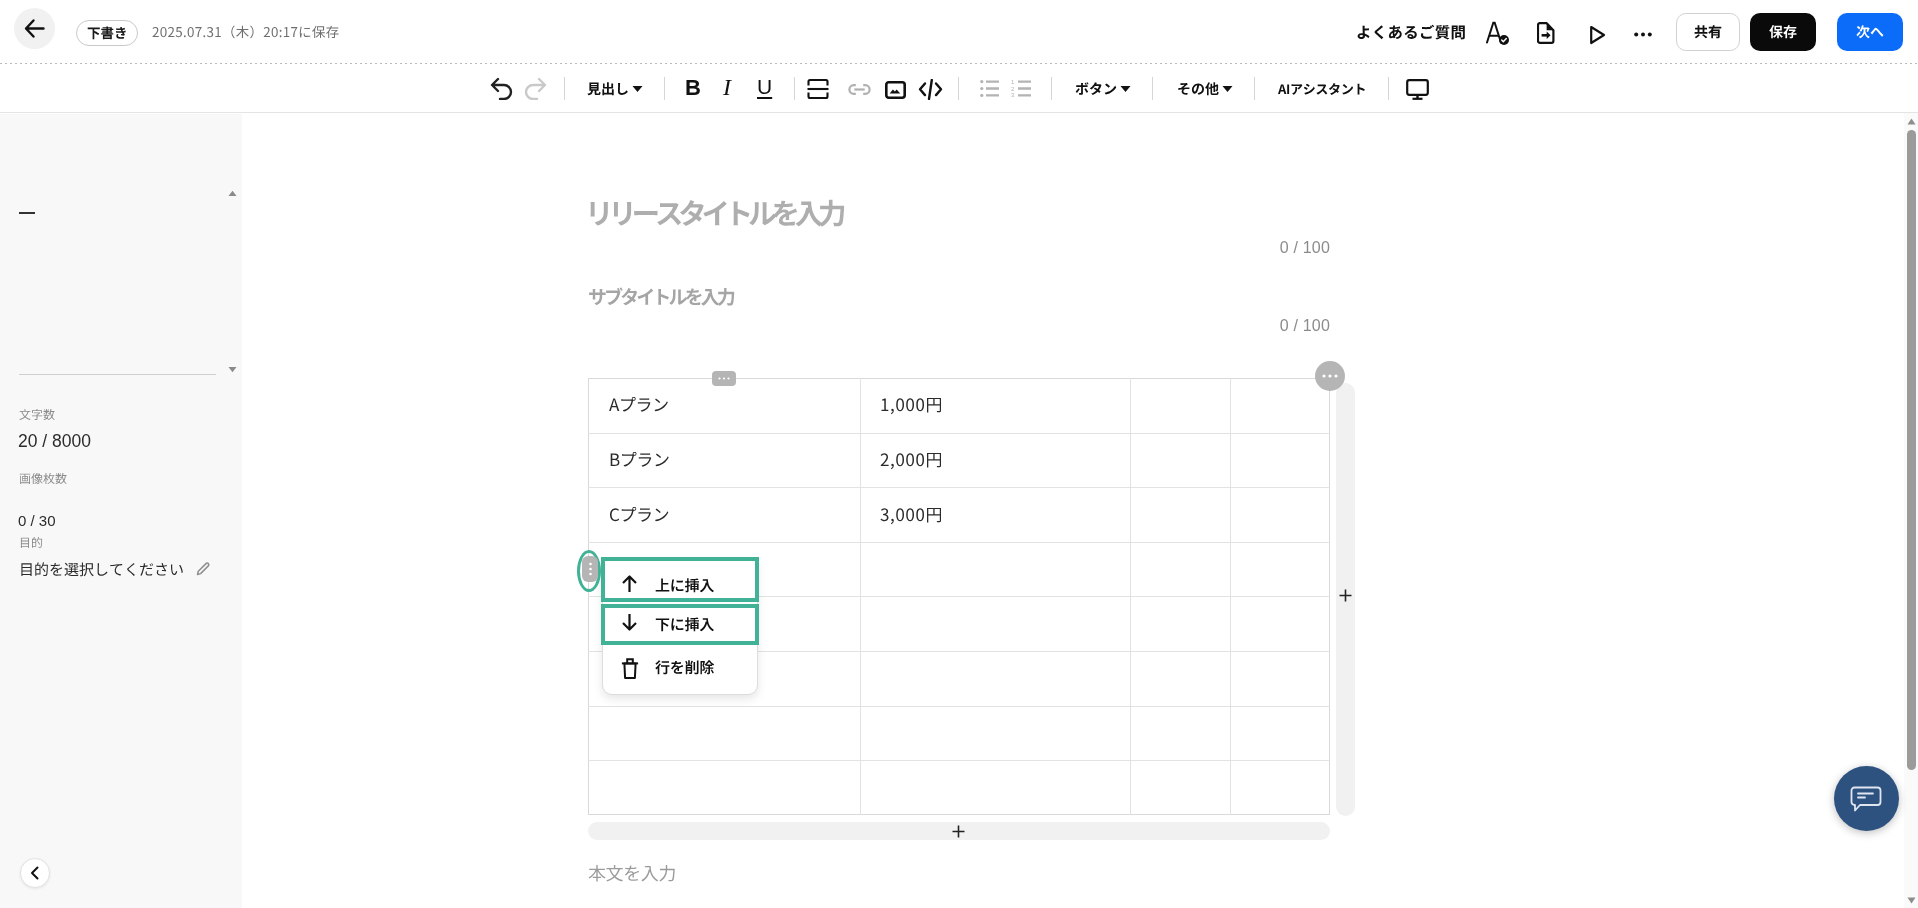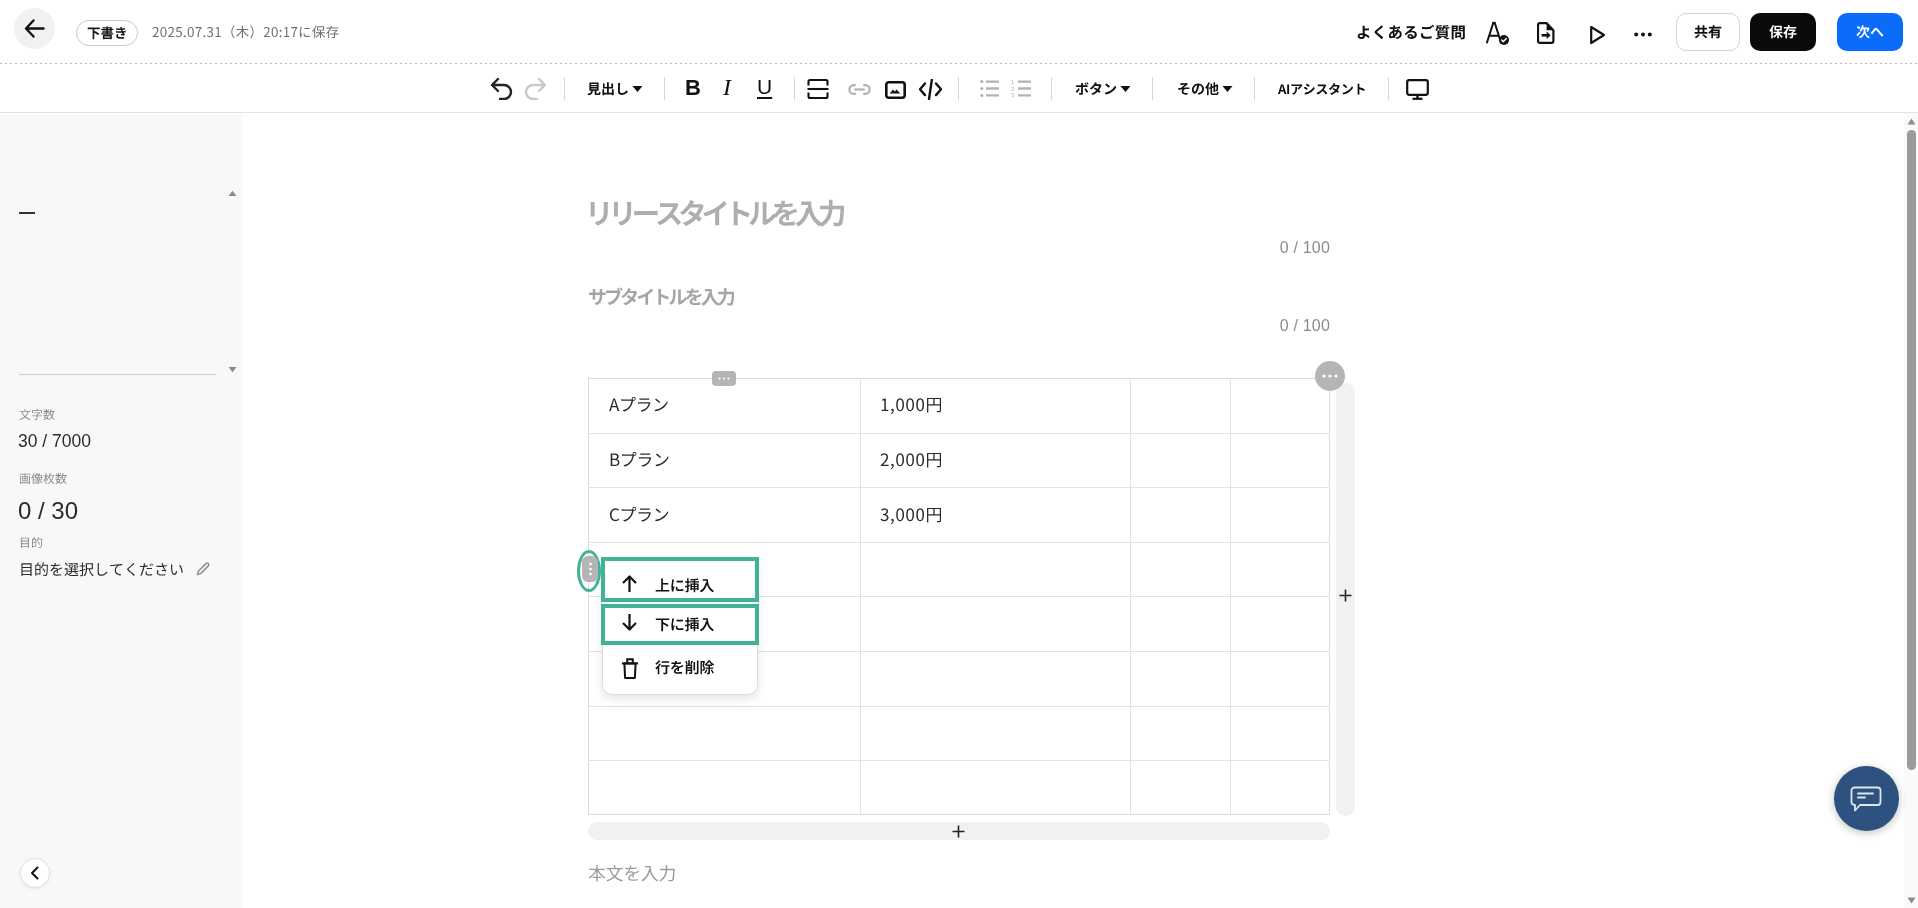--- a/index.html
+++ b/index.html
@@ -131,25 +131,25 @@
     <path d="M0.5 6 H8.5 L4.5 0.8 Z" fill="#8a8a8a"></path>
   </svg>
 <svg class="abs" style="left:228px;top:366px" width="9" height="7" viewBox="0 0 9 7">
     <path d="M0.5 1 H8.5 L4.5 6.2 Z" fill="#8a8a8a"></path>
   </svg>
 <div class="abs" style="left:19px;top:212px;width:16px;height:2px;background:#333"></div>
 <div class="abs" style="left:19px;top:374px;width:197px;height:1px;background:#cfcfcf"></div>
 <svg style="position:absolute;left:19.0px;top:419.0px;overflow:visible" width="1" height="1">
     <path d="M8.7 -7.6 9.6 -7.3Q8.9 -5.1 7.7 -3.5Q6.5 -1.9 4.9 -0.8Q3.2 0.3 1 1Q1 0.9 0.9 0.7Q0.8 0.5 0.7 0.4Q0.6 0.2 0.5 0.1Q2.6 -0.5 4.2 -1.5Q5.8 -2.5 6.9 -4Q8 -5.5 8.7 -7.6ZM3.2 -7.5Q3.9 -5.6 5 -4.1Q6.1 -2.5 7.8 -1.5Q9.4 -0.4 11.6 0.1Q11.5 0.2 11.3 0.3Q11.2 0.5 11.1 0.7Q11 0.8 10.9 1Q8.7 0.4 7.1 -0.8Q5.4 -1.9 4.3 -3.5Q3.1 -5.2 2.4 -7.3ZM0.6 -8H11.5V-7.2H0.6ZM5.5 -10.1H6.4V-7.5H5.5Z M14.8 -6.6H20.6V-5.8H14.8ZM12.9 -3.6H23.2V-2.7H12.9ZM17.5 -4.5H18.5V-0.2Q18.5 0.2 18.4 0.5Q18.2 0.7 17.9 0.8Q17.6 0.9 17.1 0.9Q16.6 0.9 15.8 0.9Q15.8 0.8 15.8 0.6Q15.7 0.5 15.6 0.3Q15.5 0.2 15.5 0Q15.9 0 16.2 0.1Q16.6 0.1 16.9 0.1Q17.2 0.1 17.3 0.1Q17.4 0 17.5 -0Q17.5 -0.1 17.5 -0.2ZM20.3 -6.6H20.5L20.7 -6.7L21.3 -6.2Q20.9 -5.8 20.4 -5.3Q19.9 -4.9 19.3 -4.5Q18.8 -4.1 18.2 -3.8Q18.2 -4 18 -4.1Q17.8 -4.3 17.7 -4.4Q18.2 -4.6 18.7 -5Q19.2 -5.3 19.6 -5.7Q20 -6.1 20.3 -6.4ZM17.5 -10.1H18.5V-8.2H17.5ZM13 -8.8H23V-6H22.1V-7.9H13.9V-6H13Z M24.5 -3.7H30.4V-2.9H24.5ZM24.5 -7.9H30.3V-7.1H24.5ZM26.7 -4.7 27.6 -4.5Q27.3 -3.9 26.9 -3.3Q26.6 -2.6 26.3 -2Q26 -1.4 25.7 -0.9L24.9 -1.2Q25.2 -1.7 25.5 -2.3Q25.8 -2.9 26.1 -3.5Q26.5 -4.2 26.7 -4.7ZM28.5 -3.2 29.3 -3.1Q29.2 -2.2 28.9 -1.6Q28.5 -0.9 28 -0.4Q27.5 0.1 26.7 0.4Q25.9 0.7 24.9 1Q24.9 0.8 24.7 0.6Q24.6 0.3 24.5 0.2Q25.8 -0 26.6 -0.4Q27.4 -0.8 27.9 -1.5Q28.3 -2.2 28.5 -3.2ZM29.3 -9.8 30 -9.5Q29.8 -9.1 29.5 -8.7Q29.2 -8.3 29 -8L28.3 -8.3Q28.6 -8.6 28.8 -9Q29.1 -9.5 29.3 -9.8ZM27 -10.1H27.9V-4.6H27ZM25 -9.5 25.7 -9.8Q25.9 -9.4 26.2 -9Q26.4 -8.6 26.5 -8.2L25.7 -7.9Q25.7 -8.2 25.5 -8.7Q25.2 -9.1 25 -9.5ZM27 -7.5 27.7 -7.2Q27.4 -6.7 26.9 -6.2Q26.5 -5.7 25.9 -5.3Q25.4 -4.8 24.9 -4.5Q24.8 -4.7 24.7 -4.9Q24.5 -5.1 24.4 -5.2Q24.9 -5.4 25.4 -5.8Q25.9 -6.2 26.4 -6.6Q26.8 -7.1 27 -7.5ZM27.8 -7.1Q27.9 -7 28.2 -6.8Q28.6 -6.7 28.9 -6.4Q29.3 -6.2 29.6 -6Q29.9 -5.8 30 -5.7L29.5 -5.1Q29.4 -5.2 29.1 -5.4Q28.8 -5.7 28.4 -5.9Q28.1 -6.2 27.8 -6.4Q27.5 -6.6 27.3 -6.7ZM31.2 -7.9H35.5V-7H31.2ZM31.5 -10.1 32.5 -10Q32.3 -8.8 32 -7.7Q31.6 -6.6 31.2 -5.7Q30.8 -4.8 30.3 -4.1Q30.2 -4.1 30.1 -4.3Q30 -4.4 29.8 -4.5Q29.7 -4.6 29.6 -4.7Q30.1 -5.3 30.5 -6.2Q30.8 -7 31.1 -8Q31.4 -9 31.5 -10.1ZM33.9 -7.4 34.8 -7.3Q34.5 -5.2 34 -3.6Q33.4 -2.1 32.4 -0.9Q31.5 0.2 30 1Q29.9 0.9 29.8 0.7Q29.7 0.6 29.6 0.4Q29.5 0.3 29.4 0.2Q30.8 -0.5 31.7 -1.5Q32.6 -2.6 33.2 -4Q33.7 -5.5 33.9 -7.4ZM31.7 -7.1Q32 -5.5 32.5 -4Q33 -2.6 33.7 -1.5Q34.5 -0.4 35.6 0.2Q35.5 0.3 35.4 0.4Q35.3 0.5 35.2 0.7Q35.1 0.8 35 1Q33.8 0.3 33 -0.9Q32.2 -2.1 31.7 -3.6Q31.2 -5.2 30.9 -7ZM25.6 -1.4 26.1 -2Q26.8 -1.7 27.5 -1.4Q28.2 -1 28.9 -0.7Q29.5 -0.3 29.9 0L29.3 0.7Q28.9 0.3 28.3 -0Q27.7 -0.4 27 -0.8Q26.3 -1.1 25.6 -1.4Z" fill="#8a8a8a"></path>
   </svg>
-<div class="abs" style="left:18px;top:431px;font-size:17.5px;color:#2b2b2b">30 / 7000</div>
+<div class="abs" style="left:18px;top:431px;font-size:17.5px;color:#2b2b2b">20 / 8000</div>
 <svg style="position:absolute;left:19.0px;top:483.0px;overflow:visible" width="1" height="1">
     <path d="M1.6 -0.7H10.5V0.2H1.6ZM0.7 -9.3H11.3V-8.4H0.7ZM1.1 -7.2H1.9V1H1.1ZM10.1 -7.2H11V0.9H10.1ZM5.5 -9H6.4V-6.7H5.5ZM5.6 -6.8H6.4V-2H5.6ZM3.8 -4.1V-2.5H8.1V-4.1ZM3.8 -6.3V-4.8H8.1V-6.3ZM3.1 -7.1H8.9V-1.7H3.1Z M17.7 -10.1 18.5 -9.9Q18.1 -9.1 17.4 -8.2Q16.7 -7.3 15.7 -6.6Q15.6 -6.7 15.4 -6.8Q15.2 -7 15 -7.1Q15.6 -7.5 16.2 -8Q16.7 -8.5 17 -9.1Q17.4 -9.6 17.7 -10.1ZM17.7 -9.3H20.6V-8.6H17.2ZM16.9 -7.1V-5.7H22.2V-7.1ZM16 -7.7H23.1V-5H16ZM19.1 -7.4H19.9V-5.4H19.1ZM19.1 -5.6 19.8 -5.3Q19.3 -4.9 18.7 -4.5Q18 -4 17.3 -3.7Q16.5 -3.3 15.8 -3.1Q15.8 -3.2 15.7 -3.3Q15.6 -3.4 15.5 -3.5Q15.4 -3.7 15.3 -3.7Q16 -3.9 16.7 -4.2Q17.4 -4.5 18.1 -4.9Q18.7 -5.2 19.1 -5.6ZM17.9 -4.3 18.5 -4.7Q19.1 -4.2 19.6 -3.6Q20 -3 20.2 -2.4Q20.4 -1.7 20.4 -1.1Q20.4 -0.5 20.3 -0.1Q20.1 0.4 19.8 0.6Q19.5 0.8 19.2 0.9Q19 1 18.6 1Q18.4 1 18.2 1Q17.9 0.9 17.7 0.9Q17.7 0.8 17.6 0.6Q17.6 0.3 17.5 0.2Q17.8 0.2 18 0.2Q18.3 0.2 18.4 0.2Q18.7 0.2 18.8 0.2Q19 0.1 19.2 0Q19.4 -0.2 19.6 -0.7Q19.7 -1.2 19.5 -1.8Q19.4 -2.4 19 -3.1Q18.6 -3.8 17.9 -4.3ZM18.9 -3.9 19.5 -3.5Q19.1 -3.1 18.4 -2.7Q17.8 -2.3 17.2 -2Q16.5 -1.6 15.9 -1.4Q15.8 -1.5 15.7 -1.7Q15.5 -1.9 15.4 -2Q16 -2.2 16.7 -2.5Q17.4 -2.8 18 -3.2Q18.6 -3.5 18.9 -3.9ZM19.6 -2.6 20.2 -2.1Q19.7 -1.6 18.9 -1.1Q18.1 -0.6 17.3 -0.1Q16.5 0.4 15.7 0.7Q15.6 0.5 15.5 0.3Q15.3 0.1 15.2 -0Q15.8 -0.2 16.4 -0.5Q17 -0.8 17.6 -1.1Q18.2 -1.4 18.7 -1.8Q19.2 -2.2 19.6 -2.6ZM22.8 -4.7 23.4 -4.1Q23 -3.7 22.4 -3.3Q21.8 -2.9 21.3 -2.6L20.8 -3.1Q21.1 -3.3 21.5 -3.6Q21.8 -3.8 22.2 -4.1Q22.5 -4.4 22.8 -4.7ZM20.4 -5.5Q20.7 -4.4 21.1 -3.3Q21.6 -2.3 22.2 -1.5Q22.8 -0.7 23.6 -0.3Q23.5 -0.2 23.4 -0.1Q23.3 0.1 23.2 0.2Q23.1 0.3 23 0.4Q22.2 -0.1 21.5 -1Q20.9 -1.8 20.4 -3Q20 -4.1 19.7 -5.3ZM20.3 -9.3H20.5L20.7 -9.4L21.2 -9Q21 -8.5 20.6 -8Q20.2 -7.5 19.8 -7.1Q19.7 -7.2 19.6 -7.4Q19.4 -7.5 19.3 -7.6Q19.6 -7.9 19.9 -8.4Q20.2 -8.8 20.3 -9.2ZM14.8 -10 15.6 -9.8Q15.3 -8.7 14.8 -7.7Q14.4 -6.7 13.8 -5.8Q13.3 -4.9 12.7 -4.2Q12.6 -4.3 12.6 -4.5Q12.5 -4.7 12.4 -4.8Q12.3 -5 12.2 -5.1Q12.7 -5.7 13.2 -6.5Q13.7 -7.3 14.1 -8.2Q14.5 -9.1 14.8 -10ZM13.8 -7.1 14.7 -7.9 14.7 -7.9V1H13.8Z M30.4 -7.8H35.4V-6.9H30.4ZM30.6 -7.3Q30.8 -6.2 31.1 -5.1Q31.5 -4 32.1 -3Q32.6 -2 33.5 -1.2Q34.4 -0.3 35.6 0.2Q35.5 0.3 35.4 0.4Q35.3 0.6 35.2 0.7Q35.1 0.9 35 1Q33.7 0.4 32.9 -0.4Q32 -1.3 31.4 -2.4Q30.8 -3.4 30.5 -4.5Q30.1 -5.7 29.9 -6.7ZM33.7 -7.5 34.7 -7.3Q34.4 -6 34 -4.7Q33.6 -3.4 33 -2.4Q32.3 -1.3 31.3 -0.5Q30.4 0.4 29 1Q28.9 0.9 28.8 0.7Q28.7 0.6 28.6 0.5Q28.5 0.3 28.4 0.3Q29.8 -0.3 30.7 -1.1Q31.6 -1.9 32.2 -2.9Q32.8 -3.9 33.1 -5Q33.5 -6.2 33.7 -7.5ZM30.8 -10.1 31.8 -9.9Q31.5 -8.8 31.1 -7.8Q30.7 -6.8 30.3 -5.9Q29.8 -5 29.2 -4.4Q29.1 -4.5 29 -4.6Q28.9 -4.8 28.8 -5Q28.6 -5.1 28.5 -5.2Q29.4 -6 29.9 -7.3Q30.5 -8.6 30.8 -10.1ZM24.6 -7.5H29V-6.6H24.6ZM26.5 -10.1H27.4V0.9H26.5ZM26.4 -7 27 -6.8Q26.9 -6 26.6 -5.2Q26.4 -4.4 26.1 -3.6Q25.8 -2.8 25.5 -2.2Q25.2 -1.5 24.8 -1Q24.7 -1.2 24.6 -1.5Q24.4 -1.7 24.3 -1.8Q24.7 -2.3 25 -2.9Q25.3 -3.5 25.6 -4.2Q25.9 -4.9 26.1 -5.6Q26.3 -6.3 26.4 -7ZM27.3 -5.6Q27.4 -5.5 27.6 -5.2Q27.8 -5 28.1 -4.6Q28.3 -4.3 28.6 -4Q28.9 -3.6 29.1 -3.4Q29.3 -3.1 29.3 -3L28.8 -2.2Q28.6 -2.5 28.4 -2.9Q28.1 -3.3 27.8 -3.7Q27.5 -4.2 27.3 -4.6Q27 -4.9 26.8 -5.2Z M36.5 -3.7H42.4V-2.9H36.5ZM36.5 -7.9H42.3V-7.1H36.5ZM38.7 -4.7 39.6 -4.5Q39.3 -3.9 38.9 -3.3Q38.6 -2.6 38.3 -2Q38 -1.4 37.7 -0.9L36.9 -1.2Q37.2 -1.7 37.5 -2.3Q37.8 -2.9 38.1 -3.5Q38.5 -4.2 38.7 -4.7ZM40.5 -3.2 41.3 -3.1Q41.2 -2.2 40.9 -1.6Q40.5 -0.9 40 -0.4Q39.5 0.1 38.7 0.4Q37.9 0.7 36.9 1Q36.9 0.8 36.7 0.6Q36.6 0.3 36.5 0.2Q37.8 -0 38.6 -0.4Q39.4 -0.8 39.9 -1.5Q40.3 -2.2 40.5 -3.2ZM41.3 -9.8 42 -9.5Q41.8 -9.1 41.5 -8.7Q41.2 -8.3 41 -8L40.3 -8.3Q40.6 -8.6 40.8 -9Q41.1 -9.5 41.3 -9.8ZM39 -10.1H39.9V-4.6H39ZM37 -9.5 37.7 -9.8Q37.9 -9.4 38.2 -9Q38.4 -8.6 38.5 -8.2L37.7 -7.9Q37.7 -8.2 37.5 -8.7Q37.2 -9.1 37 -9.5ZM39 -7.5 39.7 -7.2Q39.4 -6.7 38.9 -6.2Q38.5 -5.7 37.9 -5.3Q37.4 -4.8 36.9 -4.5Q36.8 -4.7 36.7 -4.9Q36.5 -5.1 36.4 -5.2Q36.9 -5.4 37.4 -5.8Q37.9 -6.2 38.4 -6.6Q38.8 -7.1 39 -7.5ZM39.8 -7.1Q39.9 -7 40.2 -6.8Q40.6 -6.7 40.9 -6.4Q41.3 -6.2 41.6 -6Q41.9 -5.8 42 -5.7L41.5 -5.1Q41.4 -5.2 41.1 -5.4Q40.8 -5.7 40.4 -5.9Q40.1 -6.2 39.8 -6.4Q39.5 -6.6 39.3 -6.7ZM43.2 -7.9H47.5V-7H43.2ZM43.5 -10.1 44.5 -10Q44.3 -8.8 44 -7.7Q43.6 -6.6 43.2 -5.7Q42.8 -4.8 42.3 -4.1Q42.2 -4.1 42.1 -4.3Q42 -4.4 41.8 -4.5Q41.7 -4.6 41.6 -4.7Q42.1 -5.3 42.5 -6.2Q42.8 -7 43.1 -8Q43.4 -9 43.5 -10.1ZM45.9 -7.4 46.8 -7.3Q46.5 -5.2 46 -3.6Q45.4 -2.1 44.4 -0.9Q43.5 0.2 42 1Q41.9 0.9 41.8 0.7Q41.7 0.6 41.6 0.4Q41.5 0.3 41.4 0.2Q42.8 -0.5 43.7 -1.5Q44.6 -2.6 45.2 -4Q45.7 -5.5 45.9 -7.4ZM43.7 -7.1Q44 -5.5 44.5 -4Q45 -2.6 45.7 -1.5Q46.5 -0.4 47.6 0.2Q47.5 0.3 47.4 0.4Q47.3 0.5 47.2 0.7Q47.1 0.8 47 1Q45.8 0.3 45 -0.9Q44.2 -2.1 43.7 -3.6Q43.2 -5.2 42.9 -7ZM37.6 -1.4 38.1 -2Q38.8 -1.7 39.5 -1.4Q40.2 -1 40.9 -0.7Q41.5 -0.3 41.9 0L41.3 0.7Q40.9 0.3 40.3 -0Q39.7 -0.4 39 -0.8Q38.3 -1.1 37.6 -1.4Z" fill="#8a8a8a"></path>
   </svg>
-<div class="abs" style="left:18px;top:497px;font-size:24px;color:#2b2b2b">0 / 30</div>
+<div class="abs" style="left:18px;top:512px;font-size:15px;color:#2b2b2b">0 / 30</div>
 <svg style="position:absolute;left:19.0px;top:547.0px;overflow:visible" width="1" height="1">
     <path d="M2.5 -6.5H9.5V-5.6H2.5ZM2.5 -3.7H9.5V-2.8H2.5ZM2.5 -0.8H9.5V0.1H2.5ZM1.9 -9.3H10V0.9H9.1V-8.5H2.8V0.9H1.9Z M13.6 -8.2H17.2V-0.3H13.6V-1.1H16.4V-7.3H13.6ZM13 -8.2H13.9V0.7H13ZM13.5 -4.8H16.8V-4H13.5ZM14.9 -10.1 15.8 -9.9Q15.7 -9.4 15.5 -8.8Q15.2 -8.2 15.1 -7.8L14.3 -8Q14.4 -8.3 14.5 -8.7Q14.6 -9 14.7 -9.4Q14.8 -9.8 14.9 -10.1ZM18.9 -8.2H22.6V-7.4H18.9ZM22.3 -8.2H23.1Q23.1 -8.2 23.1 -8.1Q23.1 -8 23.1 -7.9Q23.1 -7.8 23.1 -7.7Q23.1 -5.7 23 -4.2Q22.9 -2.8 22.8 -1.9Q22.7 -1 22.6 -0.5Q22.5 0 22.3 0.2Q22.1 0.5 21.9 0.6Q21.7 0.7 21.3 0.7Q21 0.8 20.5 0.7Q20.1 0.7 19.5 0.7Q19.5 0.5 19.5 0.3Q19.4 0 19.3 -0.2Q19.8 -0.1 20.3 -0.1Q20.8 -0.1 21 -0.1Q21.2 -0.1 21.3 -0.1Q21.4 -0.2 21.5 -0.3Q21.7 -0.4 21.8 -0.9Q21.9 -1.4 22 -2.3Q22.1 -3.2 22.2 -4.6Q22.2 -6 22.3 -8ZM19.2 -10.1 20 -9.9Q19.8 -9 19.5 -8.2Q19.2 -7.3 18.8 -6.6Q18.5 -5.8 18.1 -5.2Q18 -5.3 17.9 -5.4Q17.7 -5.5 17.6 -5.6Q17.4 -5.7 17.3 -5.7Q17.7 -6.3 18.1 -7Q18.4 -7.7 18.7 -8.5Q19 -9.3 19.2 -10.1ZM18.6 -5.1 19.3 -5.5Q19.7 -5.1 20 -4.6Q20.4 -4 20.7 -3.6Q21 -3.1 21.2 -2.8L20.5 -2.3Q20.3 -2.6 20 -3.1Q19.7 -3.6 19.3 -4.1Q19 -4.6 18.6 -5.1Z" fill="#8a8a8a"></path>
   </svg>
 <svg style="position:absolute;left:19.0px;top:575.0px;overflow:visible" width="1" height="1">
     <path d="M3.1 -8.1H11.8V-7.1H3.1ZM3.1 -4.6H11.8V-3.5H3.1ZM3.1 -1H11.8V0.1H3.1ZM2.4 -11.7H12.6V1.1H11.4V-10.6H3.5V1.1H2.4Z M17 -10.2H21.5V-0.4H17V-1.4H20.5V-9.2H17ZM16.3 -10.2H17.3V0.8H16.3ZM16.9 -6H21V-5H16.9ZM18.6 -12.6 19.8 -12.4Q19.6 -11.7 19.3 -11Q19.1 -10.3 18.8 -9.8L17.9 -10Q18.1 -10.4 18.2 -10.8Q18.3 -11.3 18.4 -11.8Q18.5 -12.2 18.6 -12.6ZM23.7 -10.2H28.3V-9.2H23.7ZM27.9 -10.2H28.9Q28.9 -10.2 28.9 -10.1Q28.9 -10 28.9 -9.9Q28.9 -9.7 28.9 -9.7Q28.8 -7.1 28.7 -5.3Q28.7 -3.5 28.5 -2.4Q28.4 -1.2 28.3 -0.6Q28.1 0 27.9 0.3Q27.6 0.6 27.4 0.7Q27.1 0.9 26.7 0.9Q26.3 0.9 25.7 0.9Q25.1 0.9 24.4 0.9Q24.4 0.6 24.3 0.3Q24.2 0 24.1 -0.2Q24.8 -0.1 25.4 -0.1Q26 -0.1 26.3 -0.1Q26.5 -0.1 26.7 -0.2Q26.8 -0.2 26.9 -0.4Q27.1 -0.6 27.3 -1.2Q27.4 -1.8 27.5 -2.9Q27.6 -4 27.7 -5.8Q27.8 -7.5 27.9 -10ZM24 -12.7 25.1 -12.4Q24.8 -11.3 24.4 -10.2Q24 -9.1 23.6 -8.2Q23.1 -7.3 22.6 -6.5Q22.5 -6.6 22.3 -6.8Q22.1 -6.9 22 -7Q21.8 -7.1 21.7 -7.2Q22.2 -7.9 22.6 -8.7Q23 -9.6 23.4 -10.6Q23.7 -11.6 24 -12.7ZM23.3 -6.3 24.2 -6.8Q24.6 -6.3 25 -5.7Q25.5 -5.1 25.9 -4.5Q26.3 -3.9 26.5 -3.4L25.6 -2.8Q25.4 -3.3 25 -3.9Q24.6 -4.5 24.1 -5.2Q23.7 -5.8 23.3 -6.3Z M36.9 -11.9Q36.8 -11.4 36.7 -10.8Q36.5 -10.2 36.2 -9.4Q35.9 -8.8 35.5 -8Q35.1 -7.3 34.7 -6.7Q35 -6.9 35.3 -7Q35.7 -7.2 36.1 -7.2Q36.5 -7.3 36.8 -7.3Q37.7 -7.3 38.2 -6.8Q38.8 -6.3 38.8 -5.4Q38.8 -5.1 38.8 -4.7Q38.9 -4.2 38.9 -3.7Q38.9 -3.2 38.9 -2.8Q38.9 -2.3 38.9 -2H37.7Q37.8 -2.3 37.8 -2.7Q37.8 -3.1 37.8 -3.5Q37.8 -4 37.8 -4.4Q37.8 -4.8 37.8 -5.1Q37.8 -5.7 37.4 -6Q37 -6.3 36.4 -6.3Q35.7 -6.3 35 -6Q34.3 -5.7 33.8 -5.3Q33.5 -4.9 33.2 -4.5Q32.8 -4.1 32.4 -3.7L31.4 -4.4Q32.5 -5.5 33.2 -6.4Q33.9 -7.3 34.4 -8.1Q34.8 -8.9 35.1 -9.5Q35.3 -10.2 35.5 -10.8Q35.6 -11.4 35.7 -12ZM31.8 -10.2Q32.4 -10.2 33.1 -10.1Q33.8 -10.1 34.3 -10.1Q35.3 -10.1 36.5 -10.1Q37.6 -10.2 38.8 -10.3Q40 -10.4 41 -10.6L41 -9.5Q40.2 -9.4 39.4 -9.3Q38.5 -9.2 37.6 -9.1Q36.7 -9.1 35.8 -9Q35 -9 34.2 -9Q33.9 -9 33.5 -9Q33.1 -9 32.6 -9.1Q32.2 -9.1 31.8 -9.1ZM43.2 -6.6Q43 -6.6 42.8 -6.5Q42.6 -6.4 42.3 -6.3Q42.1 -6.2 41.9 -6.1Q41.1 -5.8 40.1 -5.4Q39 -5 38 -4.4Q37.2 -4 36.6 -3.6Q36.1 -3.2 35.7 -2.8Q35.4 -2.3 35.4 -1.8Q35.4 -1.3 35.6 -1.1Q35.8 -0.8 36.2 -0.7Q36.6 -0.5 37.1 -0.5Q37.5 -0.4 38.1 -0.4Q39 -0.4 40.1 -0.5Q41.2 -0.6 42.2 -0.8L42.2 0.4Q41.6 0.5 40.9 0.5Q40.2 0.6 39.5 0.6Q38.7 0.7 38.1 0.7Q37 0.7 36.1 0.5Q35.3 0.3 34.7 -0.2Q34.2 -0.7 34.2 -1.6Q34.2 -2.3 34.5 -2.9Q34.8 -3.4 35.4 -3.9Q35.9 -4.4 36.6 -4.7Q37.2 -5.1 37.9 -5.5Q38.6 -5.9 39.2 -6.1Q39.9 -6.4 40.4 -6.7Q41 -6.9 41.5 -7.1Q41.8 -7.3 42.1 -7.4Q42.4 -7.6 42.7 -7.7Z M48.6 -6.7V-1.4H47.5V-5.6H45.7V-6.7ZM48.6 -1.8Q49.1 -1 50.1 -0.6Q51.1 -0.2 52.4 -0.1Q53.1 -0.1 54 -0.1Q54.9 -0.1 55.9 -0.1Q56.9 -0.1 57.8 -0.1Q58.8 -0.2 59.5 -0.2Q59.4 -0.1 59.3 0.1Q59.3 0.3 59.2 0.5Q59.2 0.7 59.1 0.9Q58.5 0.9 57.6 0.9Q56.7 0.9 55.8 0.9Q54.8 0.9 54 0.9Q53.1 0.9 52.4 0.9Q50.9 0.8 49.9 0.4Q48.8 -0 48.1 -0.9Q47.6 -0.4 47.1 0.1Q46.6 0.6 46.1 1.1L45.5 0Q46 -0.4 46.6 -0.9Q47.1 -1.3 47.6 -1.8ZM45.8 -11.7 46.6 -12.2Q47.1 -11.9 47.5 -11.4Q48 -11 48.4 -10.6Q48.7 -10.1 48.9 -9.7L48 -9.1Q47.8 -9.5 47.4 -9.9Q47.1 -10.4 46.6 -10.8Q46.2 -11.3 45.8 -11.7ZM49.7 -6.3H58.8V-5.4H49.7ZM49.2 -4H59.3V-3.1H49.2ZM51.9 -7.3H53V-3.5H51.9ZM55.5 -7.3H56.5V-3.5H55.5ZM50.1 -10.3H52.7V-11.2H49.5V-12H53.7V-9.5H50.1ZM49.8 -10.3H50.7V-8.7Q50.7 -8.5 50.8 -8.4Q50.9 -8.3 51.3 -8.3Q51.4 -8.3 51.6 -8.3Q51.8 -8.3 52.1 -8.3Q52.3 -8.3 52.6 -8.3Q52.8 -8.3 52.9 -8.3Q53.2 -8.3 53.3 -8.5Q53.4 -8.6 53.4 -9.1Q53.5 -9 53.8 -8.9Q54 -8.8 54.2 -8.8Q54.1 -8.1 53.9 -7.8Q53.6 -7.5 53.1 -7.5Q53 -7.5 52.7 -7.5Q52.4 -7.5 52.1 -7.5Q51.8 -7.5 51.5 -7.5Q51.3 -7.5 51.2 -7.5Q50.6 -7.5 50.3 -7.6Q50 -7.7 49.9 -8Q49.8 -8.2 49.8 -8.7ZM55 -10.3H57.6V-11.2H54.4V-12H58.6V-9.5H55ZM54.7 -10.3H55.7V-8.7Q55.7 -8.5 55.8 -8.4Q55.9 -8.3 56.3 -8.3Q56.3 -8.3 56.6 -8.3Q56.8 -8.3 57.1 -8.3Q57.4 -8.3 57.7 -8.3Q57.9 -8.3 58 -8.3Q58.3 -8.3 58.4 -8.5Q58.5 -8.6 58.5 -9.1Q58.7 -9 58.9 -9Q59.2 -8.9 59.4 -8.8Q59.3 -8.1 59 -7.8Q58.8 -7.5 58.2 -7.5Q58.1 -7.5 57.8 -7.5Q57.5 -7.5 57.2 -7.5Q56.8 -7.5 56.5 -7.5Q56.2 -7.5 56.1 -7.5Q55.6 -7.5 55.3 -7.6Q55 -7.7 54.8 -8Q54.7 -8.2 54.7 -8.7ZM55.2 -2.4 56 -2.9Q56.6 -2.6 57.1 -2.3Q57.7 -2 58.2 -1.7Q58.7 -1.4 59 -1.1L57.9 -0.6Q57.5 -1 56.7 -1.5Q56 -2 55.2 -2.4ZM52.4 -2.9 53.4 -2.6Q52.9 -2 52 -1.5Q51.2 -1 50.5 -0.6Q50.4 -0.7 50.2 -0.9Q50.1 -1 49.9 -1.1Q49.8 -1.3 49.6 -1.3Q50.4 -1.6 51.2 -2Q51.9 -2.5 52.4 -2.9Z M66.8 -11.7H68V-6.6Q68 -5.7 67.9 -4.7Q67.8 -3.7 67.6 -2.6Q67.3 -1.5 66.8 -0.6Q66.4 0.4 65.6 1.2Q65.5 1.1 65.4 0.9Q65.2 0.8 65 0.7Q64.9 0.5 64.7 0.4Q65.5 -0.3 65.9 -1.2Q66.3 -2.1 66.5 -3Q66.7 -3.9 66.8 -4.9Q66.8 -5.8 66.8 -6.6ZM70.8 -6.1Q71.1 -4.7 71.6 -3.4Q72.1 -2.2 72.9 -1.2Q73.6 -0.3 74.7 0.2Q74.5 0.4 74.4 0.5Q74.2 0.7 74.1 0.9Q74 1.1 73.9 1.2Q72.8 0.6 72 -0.5Q71.2 -1.5 70.6 -2.9Q70.1 -4.3 69.8 -5.9ZM67.3 -11.7H73.9V-5.7H67.3V-6.8H72.7V-10.7H67.3ZM60.7 -9.5H66.1V-8.5H60.7ZM62.9 -12.6H64V-0.2Q64 0.3 63.9 0.6Q63.7 0.9 63.4 1Q63.1 1.1 62.6 1.2Q62.1 1.2 61.2 1.2Q61.2 1 61.1 0.7Q61 0.4 60.9 0.2Q61.5 0.2 62 0.2Q62.5 0.2 62.6 0.2Q62.8 0.1 62.9 0.1Q62.9 0 62.9 -0.2ZM60.5 -4.7Q61.2 -4.8 62.1 -5Q63 -5.2 64.1 -5.5Q65.1 -5.7 66.1 -6L66.2 -4.9Q64.8 -4.6 63.3 -4.2Q61.9 -3.9 60.8 -3.6Z M80.1 -11.7Q80 -11.3 80 -10.9Q80 -10.6 80 -10.2Q79.9 -9.5 79.9 -8.6Q79.9 -7.7 79.8 -6.6Q79.8 -5.6 79.8 -4.6Q79.8 -3.5 79.8 -2.7Q79.8 -1.9 80.1 -1.4Q80.4 -0.9 81 -0.7Q81.5 -0.5 82.2 -0.5Q83.3 -0.5 84.1 -0.7Q84.9 -1 85.6 -1.4Q86.2 -1.9 86.7 -2.4Q87.2 -3 87.6 -3.6L88.5 -2.5Q88.1 -2 87.5 -1.4Q87 -0.9 86.2 -0.4Q85.4 0.1 84.4 0.5Q83.4 0.8 82.2 0.8Q81.1 0.8 80.3 0.4Q79.5 0.1 79 -0.6Q78.6 -1.4 78.6 -2.6Q78.6 -3.3 78.6 -4.1Q78.6 -4.9 78.6 -5.8Q78.6 -6.6 78.7 -7.5Q78.7 -8.3 78.7 -9Q78.7 -9.7 78.7 -10.2Q78.7 -10.6 78.7 -11Q78.7 -11.4 78.6 -11.7Z M91.3 -10Q91.7 -10 92 -10Q92.4 -10 92.6 -10Q93 -10.1 93.7 -10.1Q94.3 -10.2 95.2 -10.3Q96.1 -10.4 97.1 -10.5Q98.1 -10.6 99.2 -10.7Q100 -10.7 100.7 -10.8Q101.5 -10.8 102.1 -10.9Q102.7 -10.9 103.2 -10.9L103.2 -9.7Q102.8 -9.7 102.3 -9.7Q101.7 -9.7 101.2 -9.6Q100.7 -9.6 100.3 -9.5Q99.5 -9.2 98.9 -8.7Q98.2 -8.2 97.8 -7.5Q97.3 -6.8 97.1 -6.1Q96.9 -5.4 96.9 -4.7Q96.9 -3.9 97.2 -3.2Q97.5 -2.5 98 -2.1Q98.5 -1.7 99.2 -1.4Q99.8 -1.1 100.6 -0.9Q101.3 -0.8 102 -0.8L101.6 0.5Q100.8 0.4 99.9 0.2Q99.1 0 98.3 -0.4Q97.5 -0.7 96.9 -1.3Q96.4 -1.9 96 -2.7Q95.7 -3.5 95.7 -4.5Q95.7 -5.6 96.1 -6.6Q96.5 -7.6 97.1 -8.4Q97.8 -9.1 98.5 -9.5Q98 -9.5 97.3 -9.4Q96.6 -9.3 95.8 -9.2Q94.9 -9.2 94.1 -9.1Q93.3 -9 92.6 -8.9Q91.9 -8.8 91.4 -8.7Z M115.6 -11.1Q115.3 -10.9 115 -10.6Q114.7 -10.4 114.5 -10.2Q114.1 -9.9 113.6 -9.4Q113 -9 112.4 -8.5Q111.8 -8 111.2 -7.5Q110.6 -7 110.2 -6.7Q109.8 -6.3 109.6 -6Q109.5 -5.8 109.6 -5.5Q109.8 -5.3 110.3 -4.9Q110.7 -4.5 111.2 -4.1Q111.8 -3.6 112.4 -3.1Q113 -2.6 113.6 -2.1Q114.3 -1.5 114.8 -1Q115.4 -0.5 115.9 -0L114.8 1Q114.4 0.4 113.8 -0.1Q113.4 -0.5 112.8 -1.1Q112.2 -1.6 111.6 -2.2Q110.9 -2.8 110.2 -3.3Q109.6 -3.9 109.1 -4.3Q108.4 -4.9 108.2 -5.4Q108 -5.8 108.2 -6.3Q108.5 -6.7 109.2 -7.3Q109.6 -7.6 110.2 -8.1Q110.8 -8.6 111.4 -9.1Q112.1 -9.7 112.6 -10.2Q113.2 -10.7 113.6 -11.1Q113.8 -11.3 114.1 -11.6Q114.3 -11.8 114.4 -12.1Z M126.2 -11.6Q126.1 -11.3 126 -11Q126 -10.6 125.9 -10.4Q125.8 -9.9 125.7 -9.1Q125.5 -8.4 125.4 -7.7Q125.2 -6.9 125 -6.1Q124.8 -5.3 124.5 -4.4Q124.2 -3.5 123.9 -2.5Q123.6 -1.6 123.3 -0.7Q122.9 0.1 122.6 0.7L121.3 0.3Q121.7 -0.3 122 -1.1Q122.4 -1.9 122.7 -2.8Q123 -3.8 123.3 -4.7Q123.6 -5.6 123.8 -6.4Q124 -6.9 124.1 -7.5Q124.3 -8.1 124.4 -8.7Q124.5 -9.2 124.6 -9.7Q124.7 -10.2 124.7 -10.5Q124.7 -10.8 124.8 -11.1Q124.8 -11.5 124.8 -11.7ZM122.9 -9.1Q123.7 -9.1 124.7 -9.2Q125.6 -9.3 126.6 -9.4Q127.7 -9.6 128.6 -9.8V-8.6Q127.7 -8.4 126.6 -8.3Q125.6 -8.1 124.6 -8.1Q123.7 -8 122.8 -8Q122.4 -8 121.9 -8Q121.5 -8 121.1 -8L121.1 -9.2Q121.6 -9.1 122 -9.1Q122.5 -9.1 122.9 -9.1ZM127.6 -7Q128.2 -7.1 128.9 -7.1Q129.6 -7.1 130.4 -7.1Q131 -7.1 131.7 -7.1Q132.3 -7.1 133 -7L132.9 -5.9Q132.3 -6 131.7 -6Q131.1 -6.1 130.4 -6.1Q129.7 -6.1 129 -6Q128.3 -6 127.6 -5.9ZM127.9 -3.4Q127.8 -3 127.8 -2.7Q127.7 -2.3 127.7 -2Q127.7 -1.8 127.8 -1.5Q127.9 -1.3 128.2 -1.1Q128.4 -0.9 128.9 -0.7Q129.4 -0.6 130.2 -0.6Q131 -0.6 131.7 -0.7Q132.5 -0.8 133.2 -0.9L133.1 0.3Q132.5 0.4 131.8 0.4Q131.1 0.5 130.2 0.5Q128.5 0.5 127.5 -0Q126.6 -0.6 126.6 -1.7Q126.6 -2.1 126.6 -2.6Q126.7 -3 126.8 -3.5ZM131.3 -11.1Q131.5 -10.9 131.7 -10.5Q132 -10.1 132.2 -9.8Q132.4 -9.4 132.6 -9.1L131.7 -8.7Q131.6 -9 131.4 -9.4Q131.2 -9.8 131 -10.1Q130.7 -10.5 130.5 -10.8ZM133 -11.7Q133.2 -11.5 133.4 -11.1Q133.7 -10.7 133.9 -10.3Q134.1 -10 134.2 -9.7L133.4 -9.3Q133.2 -9.8 132.9 -10.4Q132.5 -11 132.2 -11.4Z M142.9 -10.6Q142.8 -10.9 142.7 -11.2Q142.6 -11.5 142.5 -11.8L143.8 -12Q143.8 -11.5 144 -11Q144.1 -10.4 144.3 -9.9Q144.5 -9.3 144.6 -8.8Q145 -7.9 145.5 -6.9Q146 -5.9 146.5 -5.3Q146.7 -5.1 146.8 -4.9Q147 -4.7 147.2 -4.5L146.6 -3.6Q146.3 -3.7 145.8 -3.8Q145.4 -3.8 144.9 -3.9Q144.4 -3.9 143.9 -4Q143.3 -4 142.9 -4L143 -5Q143.4 -5 143.9 -5Q144.4 -4.9 144.8 -4.9Q145.2 -4.8 145.5 -4.8Q145.2 -5.3 144.8 -5.9Q144.5 -6.5 144.1 -7.2Q143.8 -7.9 143.6 -8.6Q143.3 -9.3 143.1 -9.8Q143 -10.3 142.9 -10.6ZM137.4 -9.5Q138.6 -9.3 139.8 -9.3Q141 -9.2 142 -9.2Q143.1 -9.3 144 -9.3Q144.6 -9.4 145.2 -9.5Q145.9 -9.6 146.5 -9.8Q147.2 -10 147.8 -10.1L147.9 -9Q147.4 -8.8 146.8 -8.7Q146.1 -8.6 145.5 -8.5Q144.9 -8.4 144.3 -8.3Q142.9 -8.1 141.1 -8.1Q139.4 -8.1 137.4 -8.3ZM139.7 -4.7Q139.4 -4.1 139.2 -3.6Q139 -3.1 139 -2.6Q139 -1.5 139.9 -1Q140.8 -0.5 142.5 -0.5Q143.7 -0.5 144.6 -0.6Q145.6 -0.7 146.4 -0.9L146.3 0.3Q145.6 0.4 144.7 0.5Q143.7 0.6 142.4 0.6Q141 0.6 140 0.3Q138.9 -0.1 138.4 -0.8Q137.8 -1.4 137.8 -2.5Q137.8 -3.1 138 -3.7Q138.2 -4.3 138.5 -5Z M153.3 -10.5Q153.3 -10.3 153.3 -10Q153.3 -9.8 153.2 -9.5Q153.2 -9.2 153.2 -9Q153.2 -8.5 153.2 -8Q153.2 -7.4 153.3 -6.7Q153.3 -6.1 153.3 -5.5Q153.5 -4.2 153.7 -3.3Q154 -2.3 154.4 -1.8Q154.8 -1.3 155.4 -1.3Q155.7 -1.3 155.9 -1.6Q156.2 -1.8 156.4 -2.3Q156.7 -2.7 156.9 -3.2Q157.1 -3.8 157.2 -4.3L158.2 -3.3Q157.7 -2 157.3 -1.3Q156.8 -0.5 156.3 -0.2Q155.9 0.1 155.3 0.1Q154.6 0.1 154 -0.4Q153.3 -0.9 152.9 -2.1Q152.4 -3.2 152.2 -5.2Q152.1 -5.8 152.1 -6.6Q152 -7.3 152 -8Q152 -8.7 152 -9.2Q152 -9.4 152 -9.8Q152 -10.2 151.9 -10.5ZM161.2 -10.1Q161.6 -9.5 161.9 -8.9Q162.3 -8.2 162.6 -7.4Q162.9 -6.6 163.2 -5.8Q163.4 -5 163.6 -4.2Q163.7 -3.4 163.8 -2.6L162.6 -2.1Q162.5 -3.1 162.3 -4.2Q162.1 -5.2 161.7 -6.2Q161.4 -7.2 161 -8.1Q160.5 -9 160 -9.7Z" fill="#2b2b2b"></path>
   </svg>
 <svg class="abs" style="left:196px;top:562px" width="14" height="14" viewBox="0 0 14 14">
 <path d="M1.5 12.5 L2.3 9.3 L10 1.6 a1.6 1.6 0 0 1 2.3 2.3 L4.6 11.6 Z" stroke="#8f8f8f" stroke-width="1.5" fill="none" stroke-linejoin="round"></path>
 </svg>
 <div class="abs" style="left:20px;top:858px;width:30px;height:30px;border-radius:50%;background:#fff;border:1px solid #e2e2e2;box-shadow:0 1px 3px rgba(0,0,0,.08)"></div>

